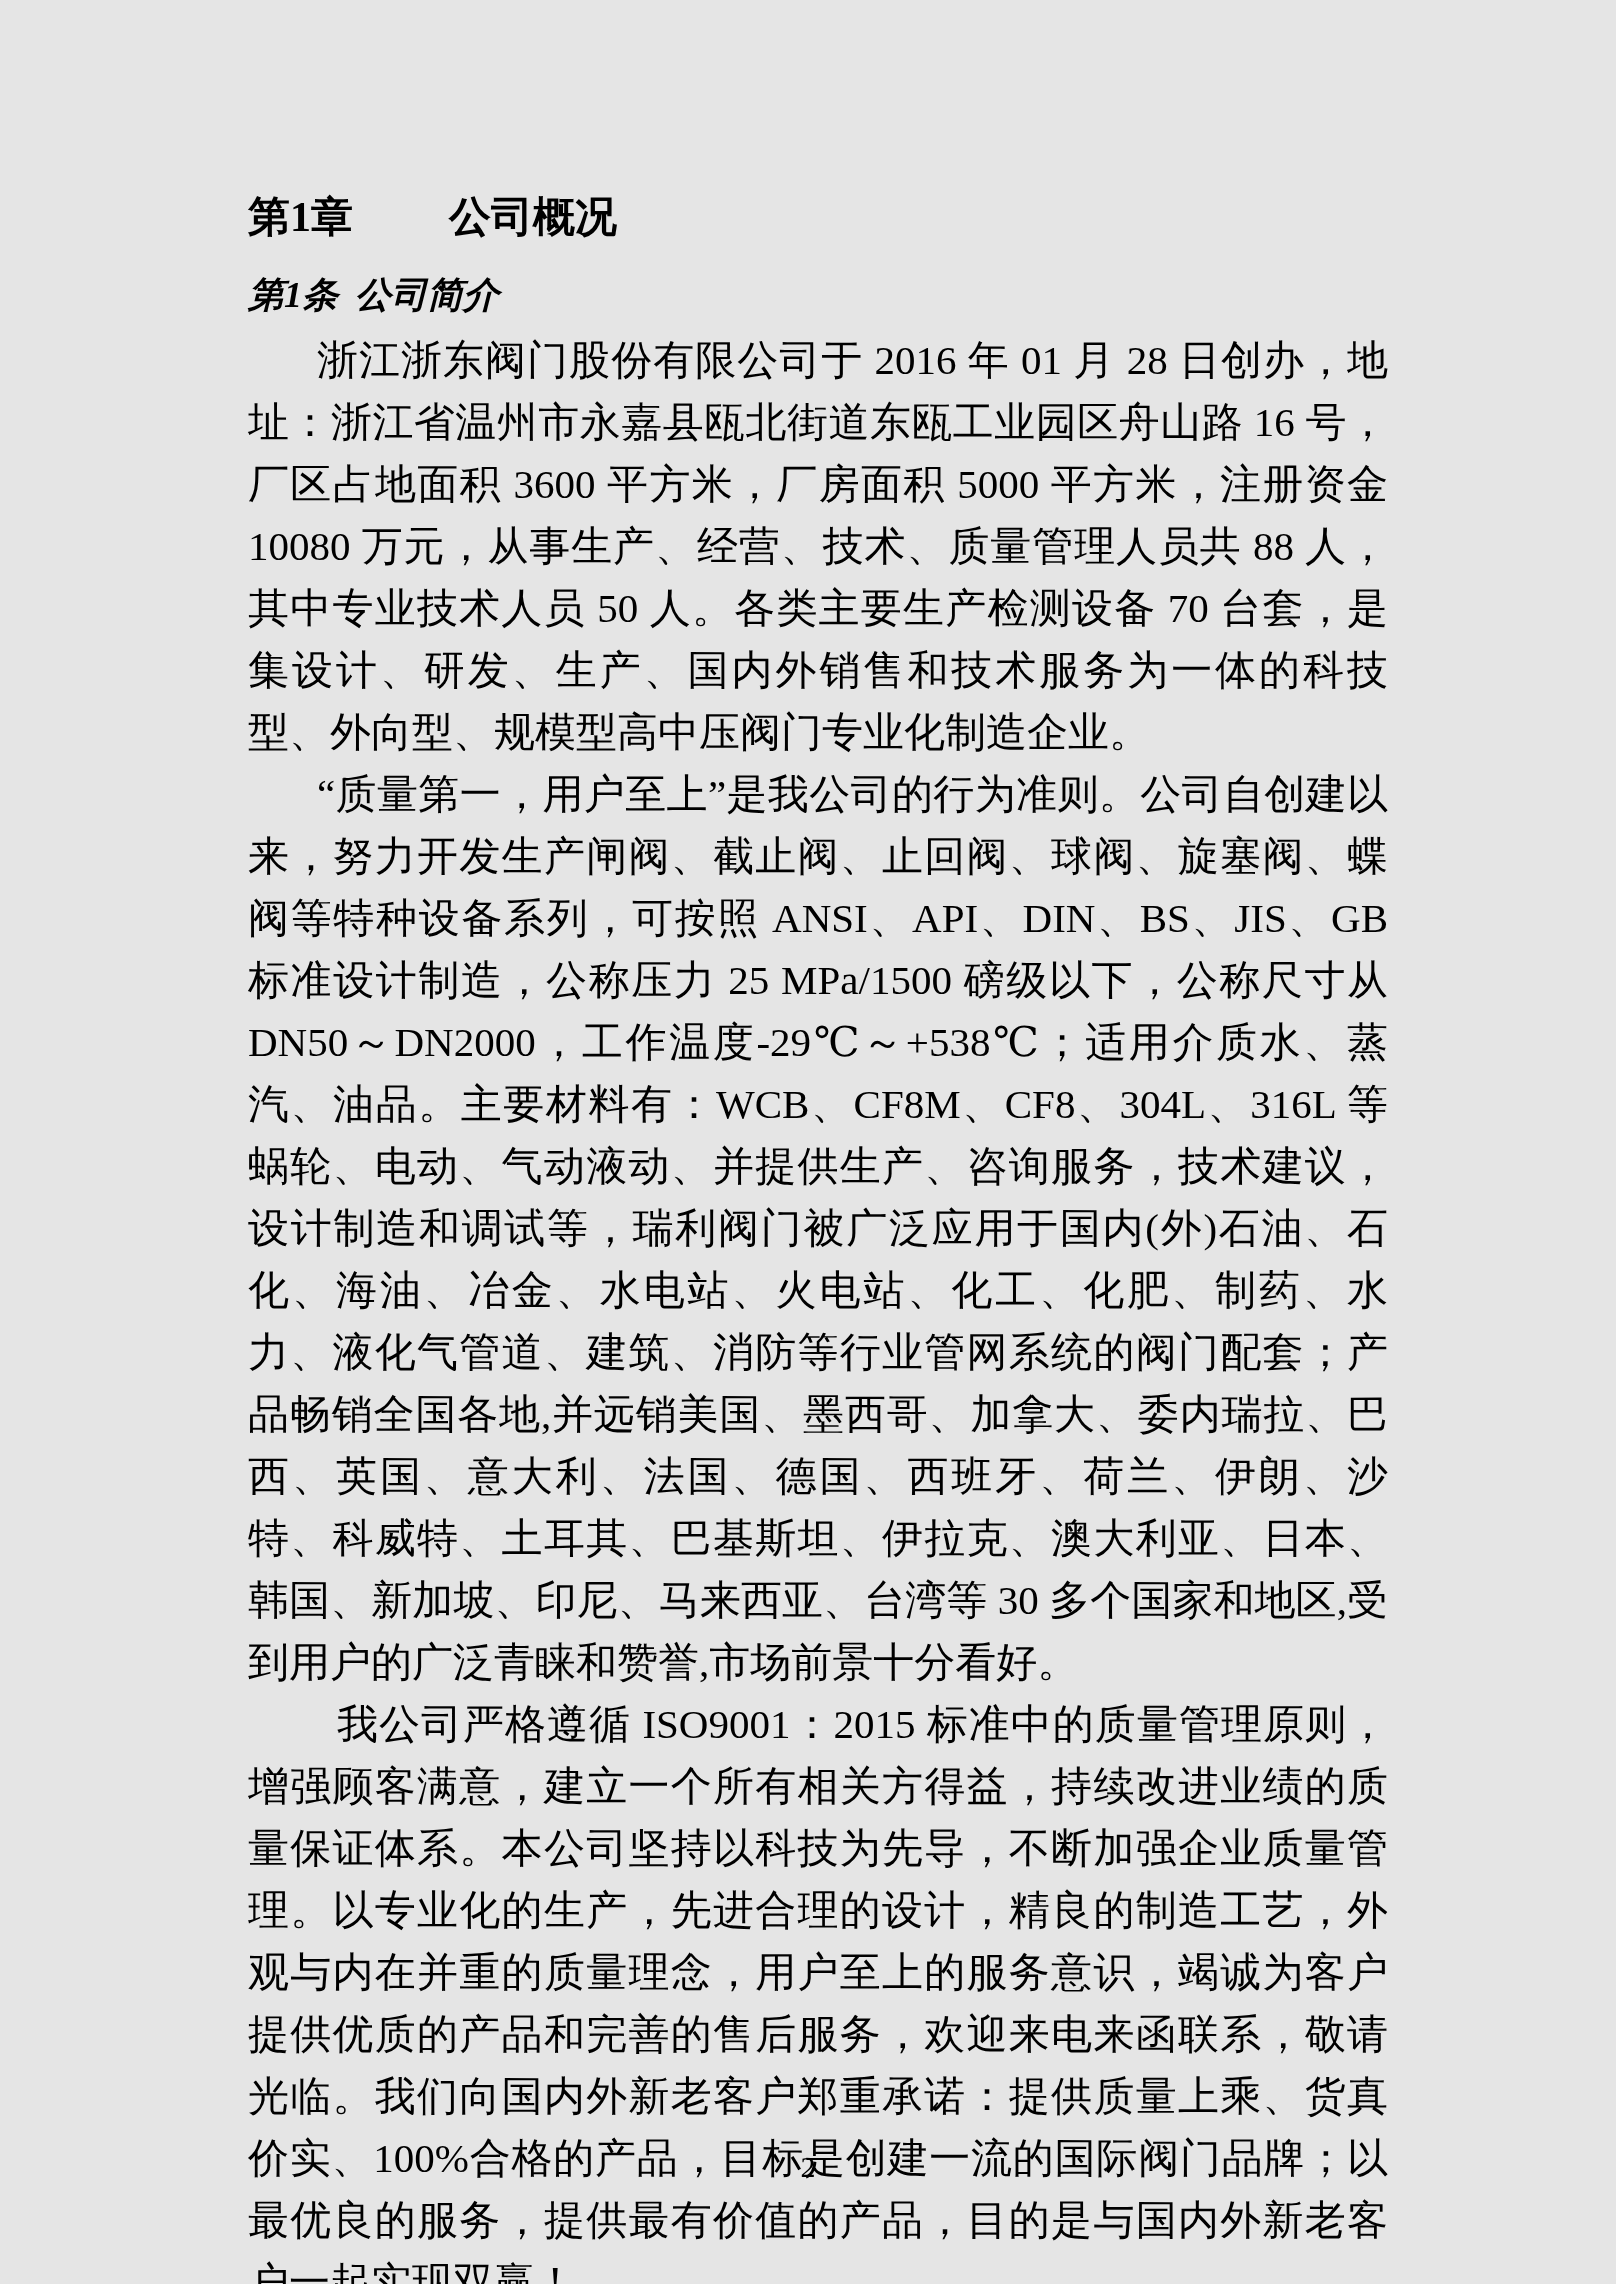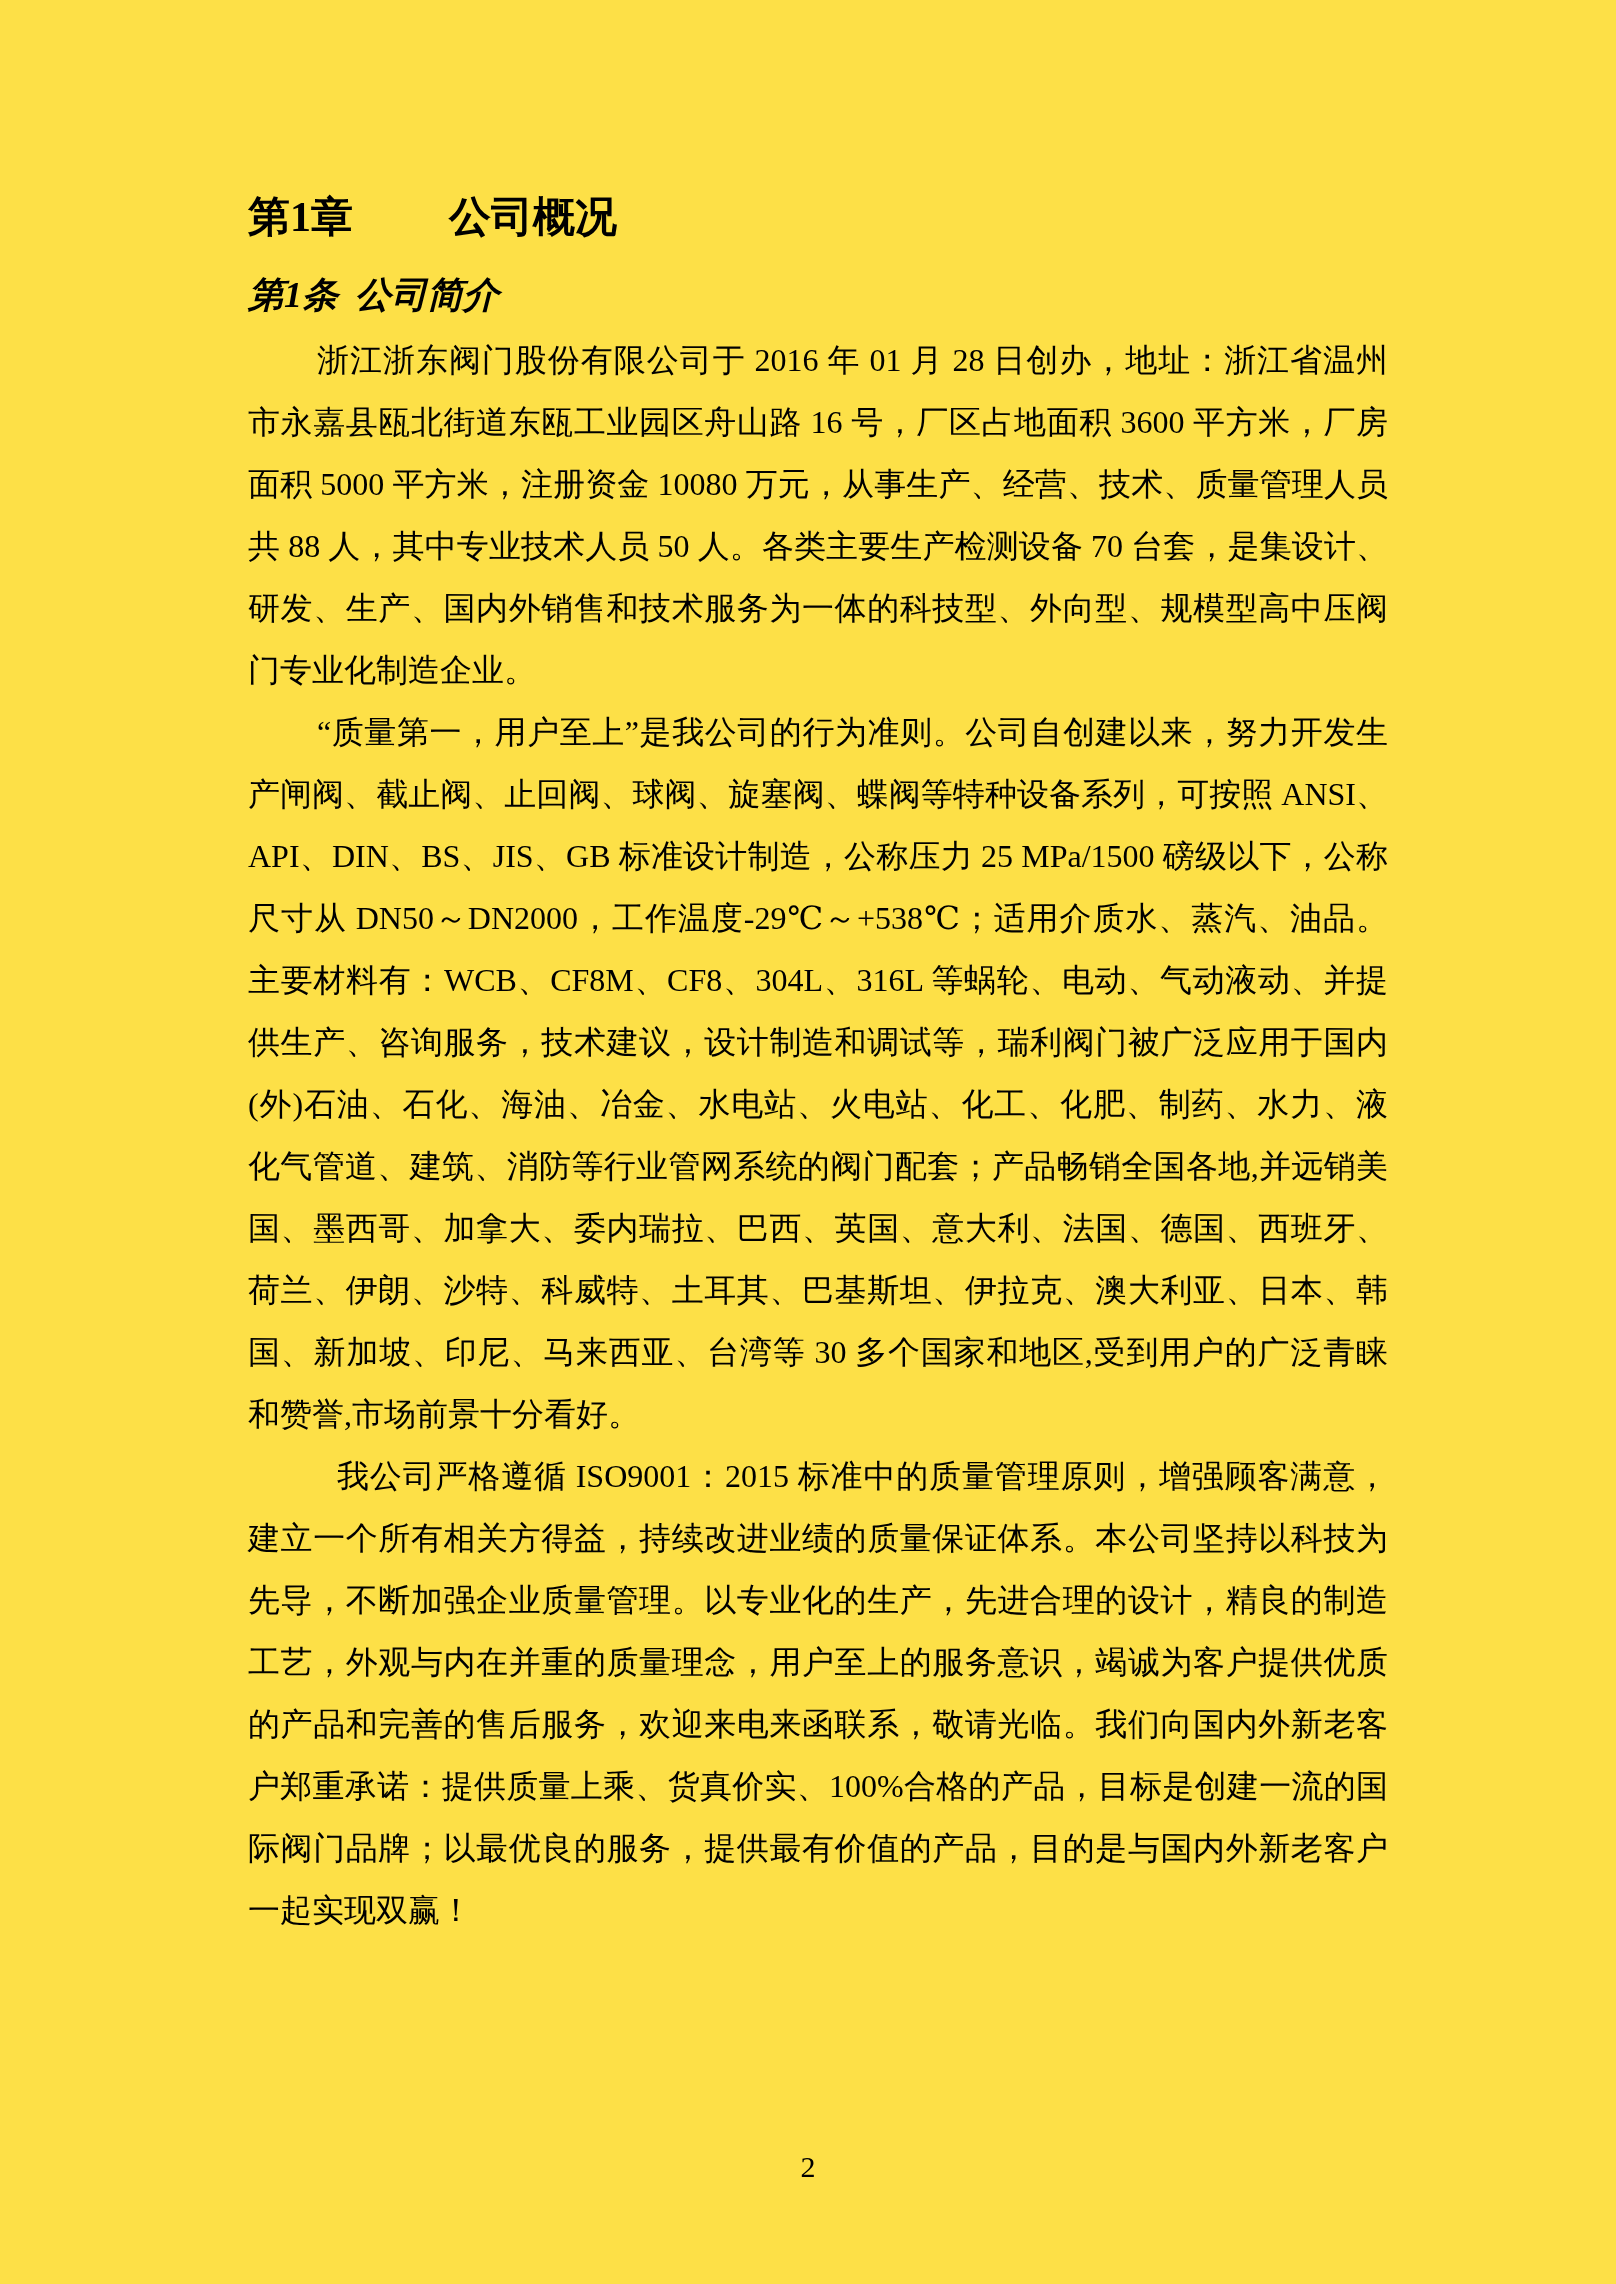--- a/index.html
+++ b/index.html
@@ -4,21 +4,21 @@
 <style>
   html, body {
     margin: 0;
     padding: 0;
     background: #ffffff;
   }
   .page {
     position: relative;
     width: 1616px;
     height: 2284px;
-    background: #fde047;
+    background: #e5e5e5;
     color: #000000;
     font-family: "Liberation Serif", "DejaVu Serif", serif;
     box-sizing: border-box;
     padding: 189px 228px 0 248px;
     overflow: hidden;
   }
   .chapter-heading {
     margin: 0;
     font-size: 42px;
     font-weight: bold;
@@ -36,21 +36,21 @@
     line-height: 50px;
     white-space: nowrap;
     font-style: italic;
   }
   .section-heading .num-space {
     display: inline-block;
     width: 17px;
   }
   .body-para {
     margin: 0;
-    font-size: 32px;
+    font-size: 41px;
     line-height: 62px;
     text-align: justify;
     text-indent: 69px;
     word-break: break-word;
   }
   .body-para.deep-indent {
     text-indent: 89px;
   }
   .page-number {
     position: absolute;

